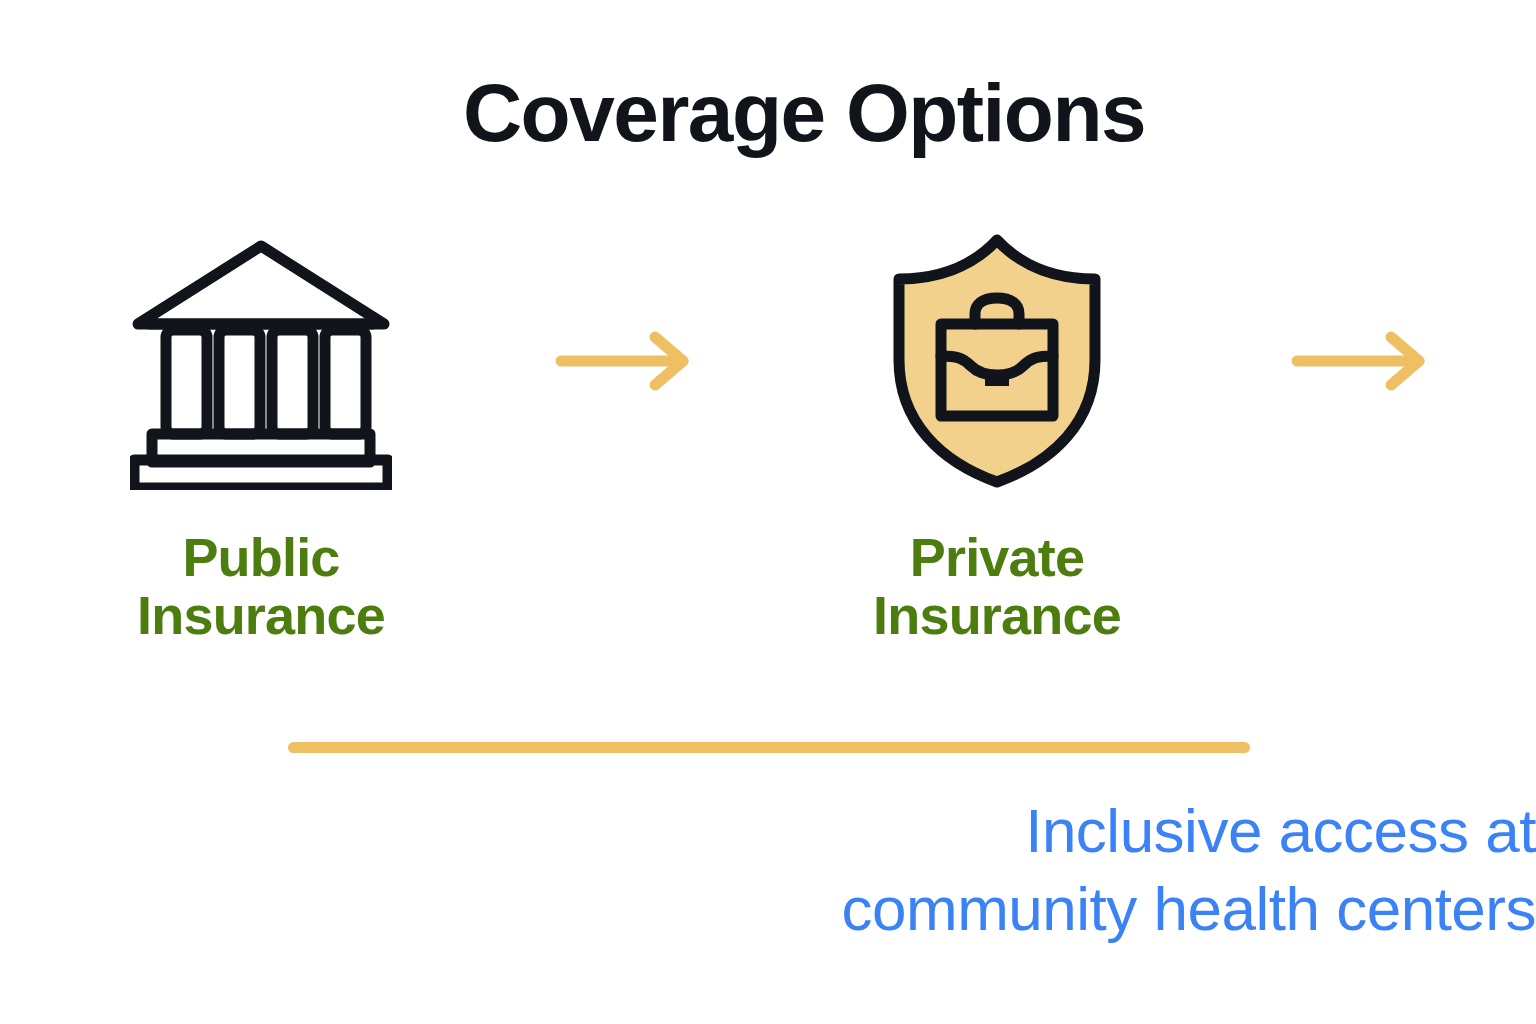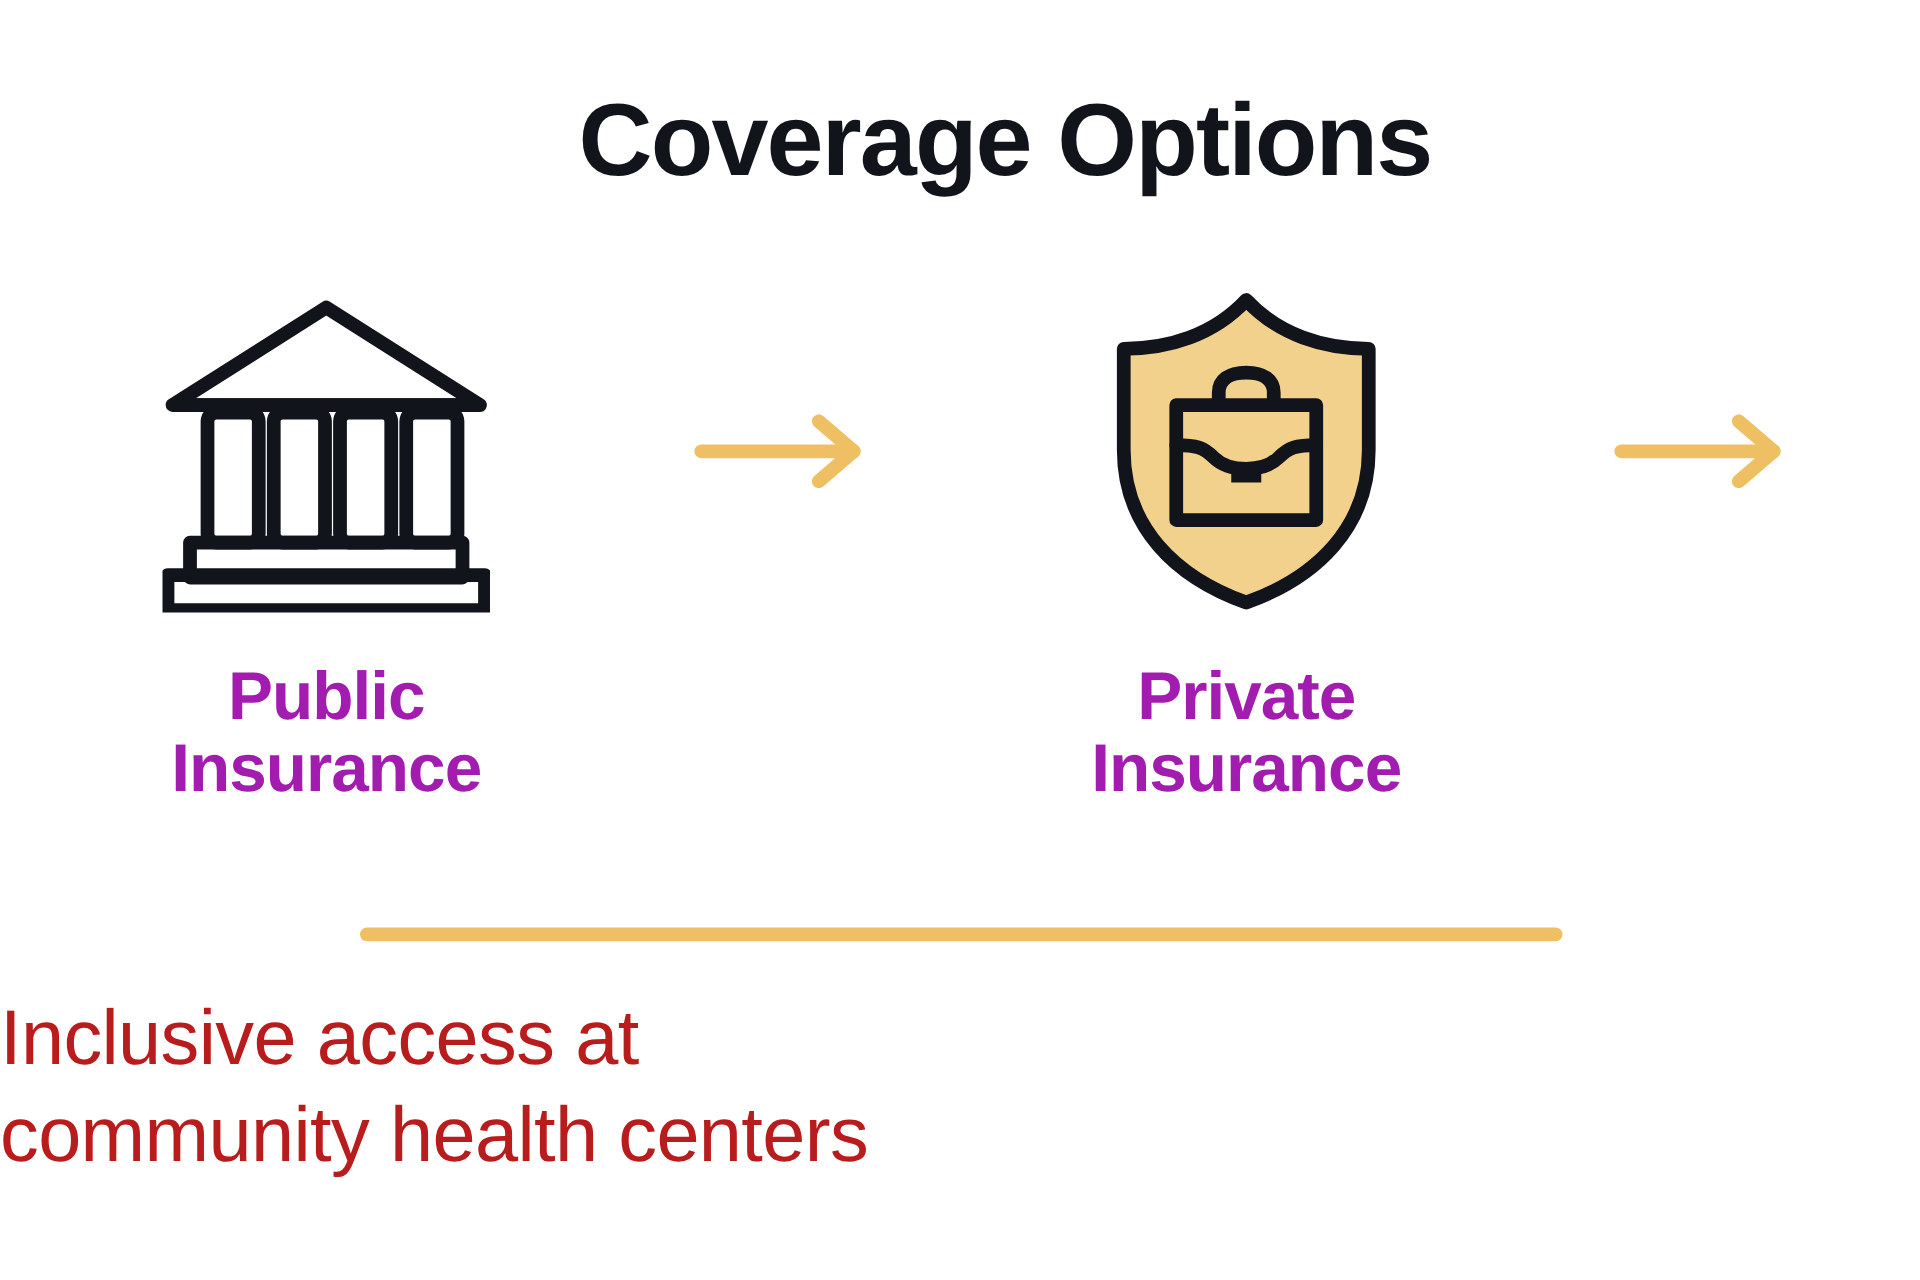--- a/index.html
+++ b/index.html
@@ -68,21 +68,21 @@
     justify-content: center;
   }
 
   .step-label {
     margin-top: 38px;
     text-align: center;
     font-size: 54px;
     font-weight: 700;
     line-height: 1.08;
     letter-spacing: -0.8px;
-    color: #a21caf;
+    color: #4d7c0f;
     white-space: pre-line;
   }
 
   .arrow-box {
     width: 150px;
     height: 258px;
     display: flex;
     align-items: center;
     justify-content: center;
     flex: none;
@@ -98,26 +98,26 @@
     background: #efc063;
     border-radius: 6px;
   }
 
   
   .caption {
     position: absolute;
     top: 792px;
     left: 0;
     width: 1536px;
-    text-align: left;
+    text-align: right;
     font-size: 62px;
     font-weight: 400;
     line-height: 1.25;
     letter-spacing: -0.5px;
-    color: #b91c1c;
+    color: #3b82f6;
     white-space: pre-line;
   }
 
   svg { display: block; }
 </style>
 </head>
 <body>
 
 <div class="page">
 

